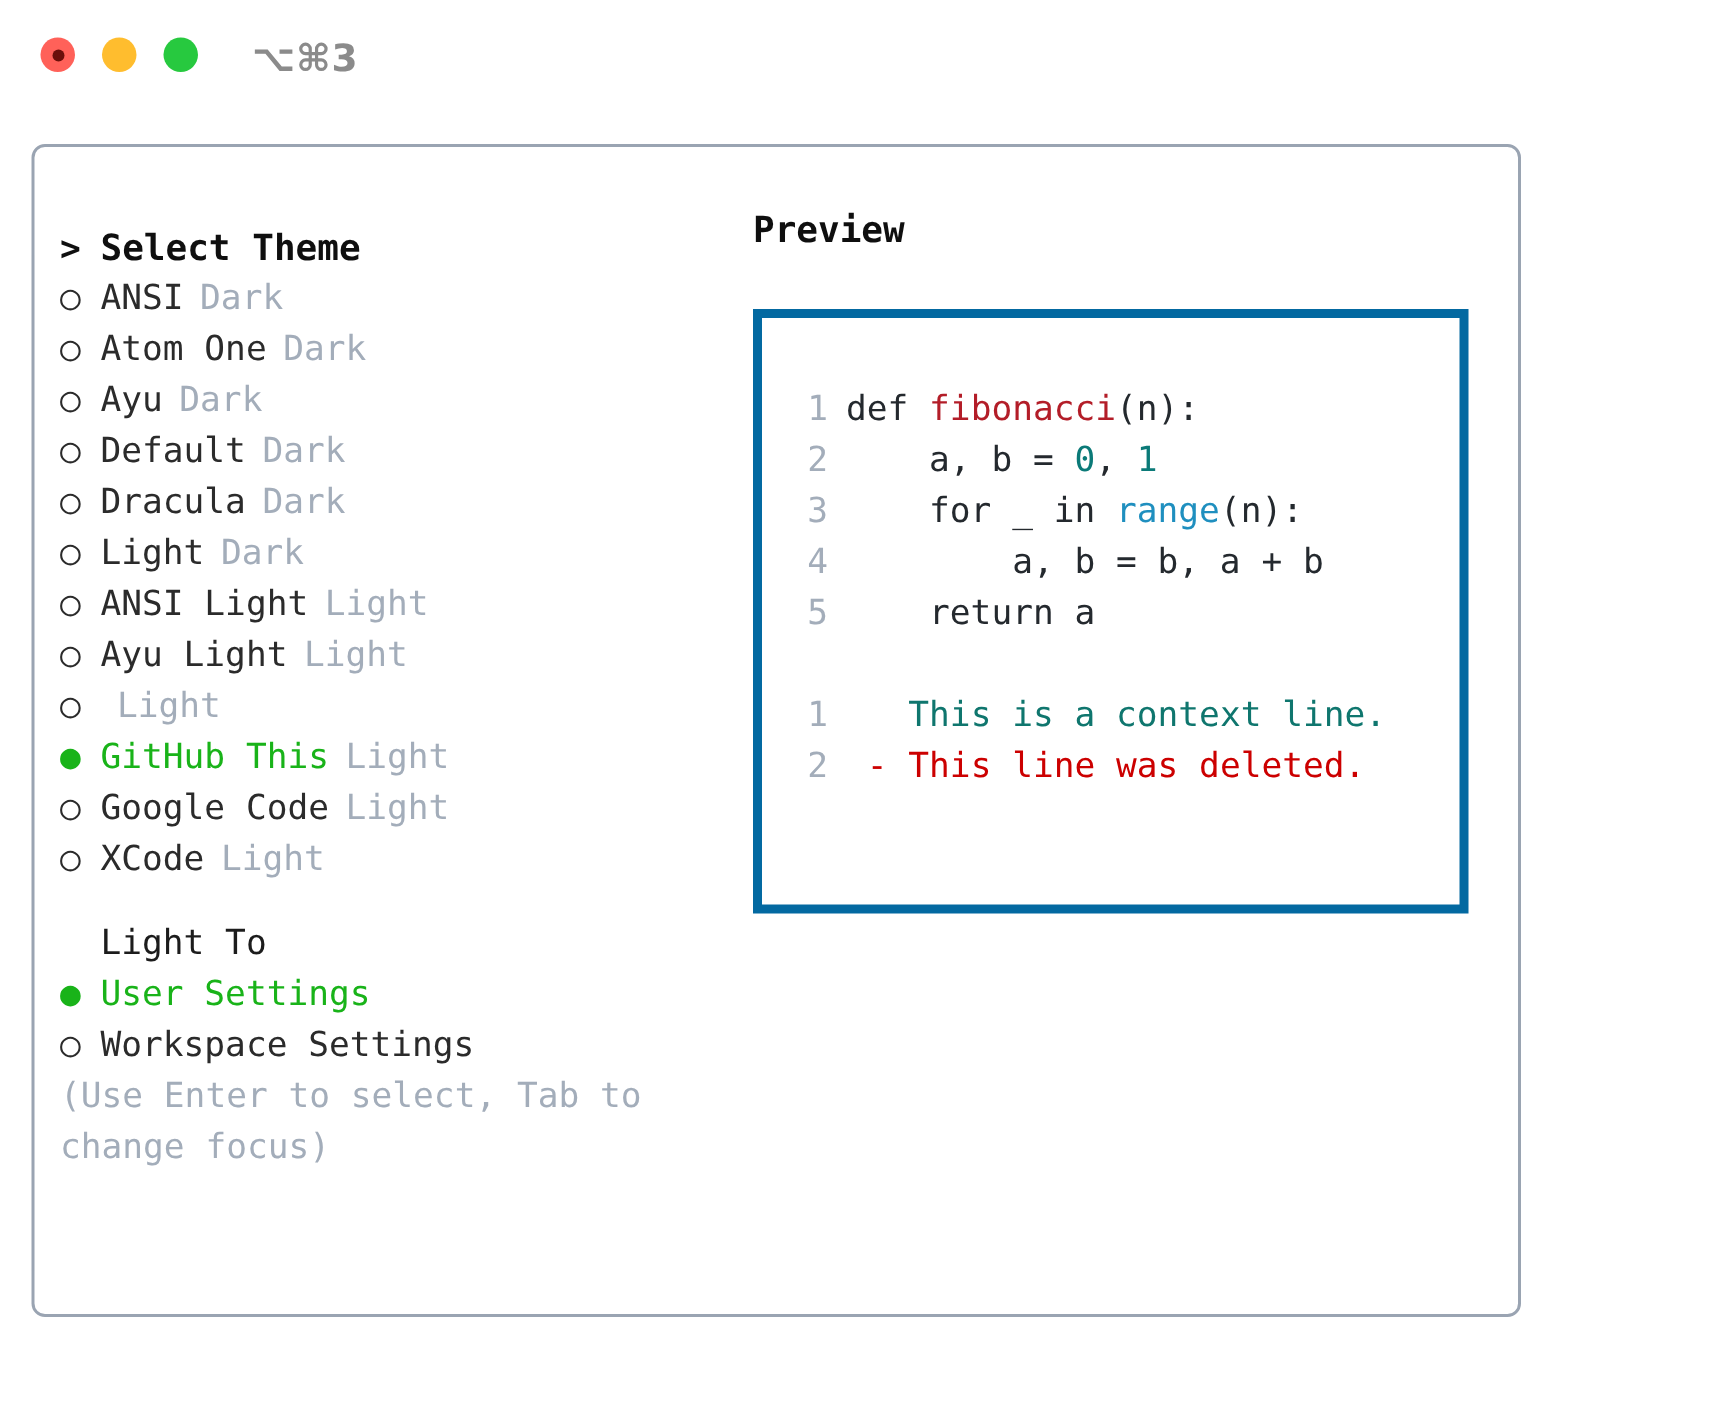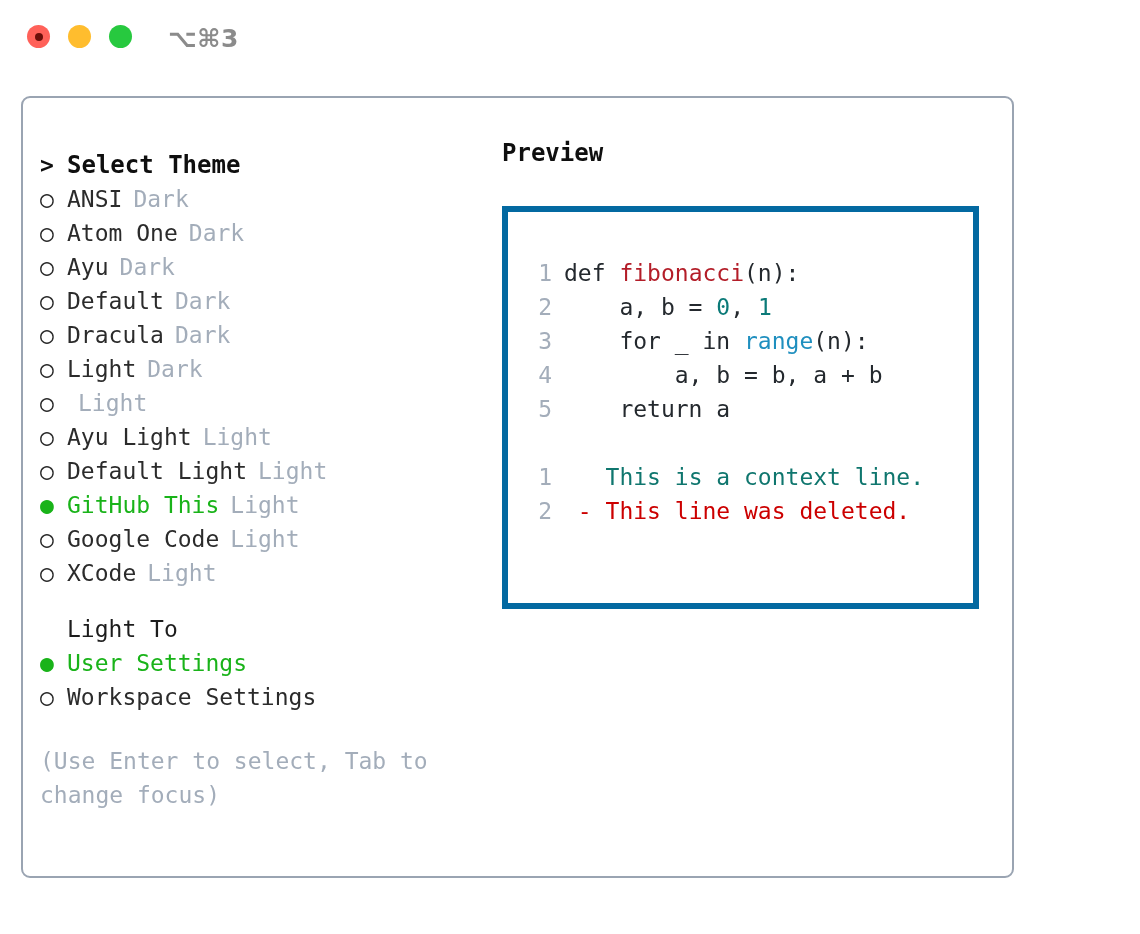--- a/index.html
+++ b/index.html
@@ -130,21 +130,20 @@
   .opt-variant { color: #a3adba; padding-left: 11px; text-align: right; }
 
   .section-head {
     font-size: 23px;
     color: #1c1c1c;
   }
 
   .spacer-sm { height: 22px; }
 
   .hint {
-    margin-top: 30px;
     font-size: 23px;
     line-height: 34px;
     color: #a3adba;
     width: 400px;
     white-space: normal;
   }
 
   
   .preview-title {
     font-size: 24px;
@@ -207,23 +206,23 @@
           <span>Select Theme</span>
         </div>
 
         <div id="theme-items">
             <div class="row"><span class="marker">○</span><span class="opt-name">ANSI</span><span class="opt-variant">Dark</span></div>
             <div class="row"><span class="marker">○</span><span class="opt-name">Atom One</span><span class="opt-variant">Dark</span></div>
             <div class="row"><span class="marker">○</span><span class="opt-name">Ayu</span><span class="opt-variant">Dark</span></div>
             <div class="row"><span class="marker">○</span><span class="opt-name">Default</span><span class="opt-variant">Dark</span></div>
             <div class="row"><span class="marker">○</span><span class="opt-name">Dracula</span><span class="opt-variant">Dark</span></div>
             <div class="row"><span class="marker">○</span><span class="opt-name">Light</span><span class="opt-variant">Dark</span></div>
+            <div class="row"><span class="marker">○</span><span class="opt-name">ANSI Light</span><span class="opt-variant">Light</span></div>
+            <div class="row"><span class="marker">○</span><span class="opt-name">Ayu Light</span><span class="opt-variant">Light</span></div>
             <div class="row"><span class="marker">○</span><span class="opt-variant">Light</span></div>
-            <div class="row"><span class="marker">○</span><span class="opt-name">Ayu Light</span><span class="opt-variant">Light</span></div>
-            <div class="row"><span class="marker">○</span><span class="opt-name">Default Light</span><span class="opt-variant">Light</span></div>
             <div class="row"><span class="marker sel">●</span><span class="opt-name sel">GitHub This</span><span class="opt-variant">Light</span></div>
             <div class="row"><span class="marker">○</span><span class="opt-name">Google Code</span><span class="opt-variant">Light</span></div>
             <div class="row"><span class="marker">○</span><span class="opt-name">XCode</span><span class="opt-variant">Light</span></div>
           </div>
 
         <div class="spacer-sm"></div>
 
         <div class="row section-head">
           <span class="marker"></span>
           <span>Light To</span>

